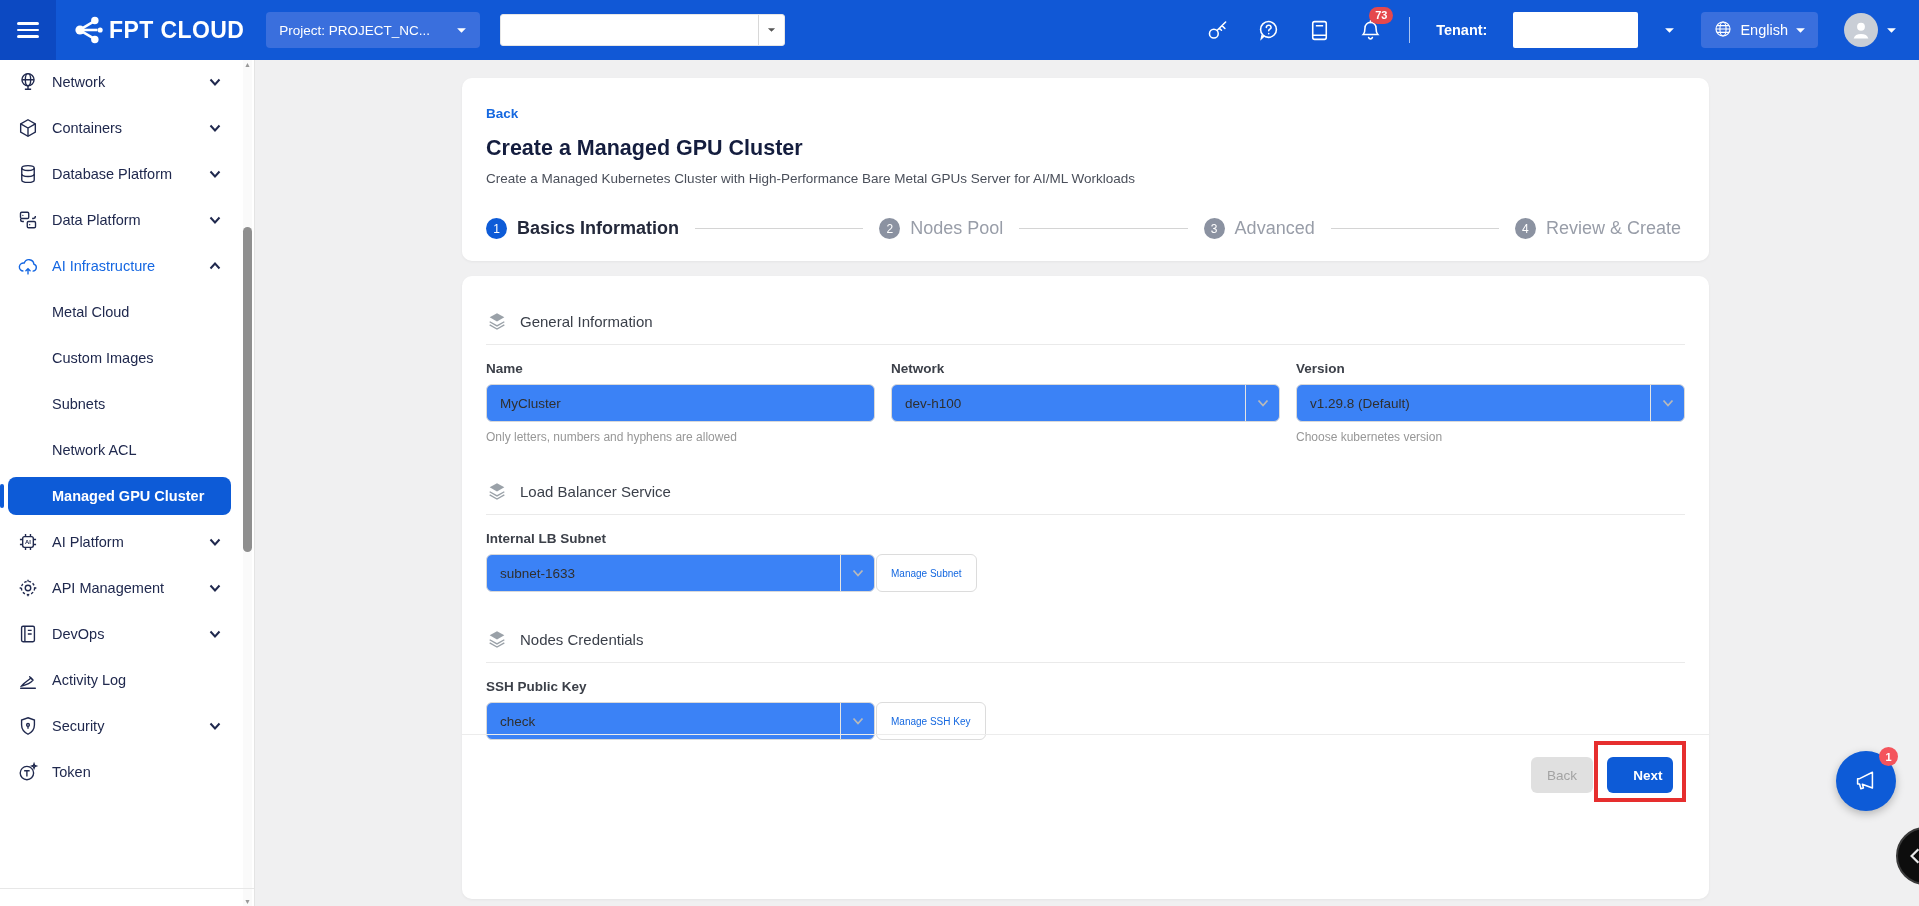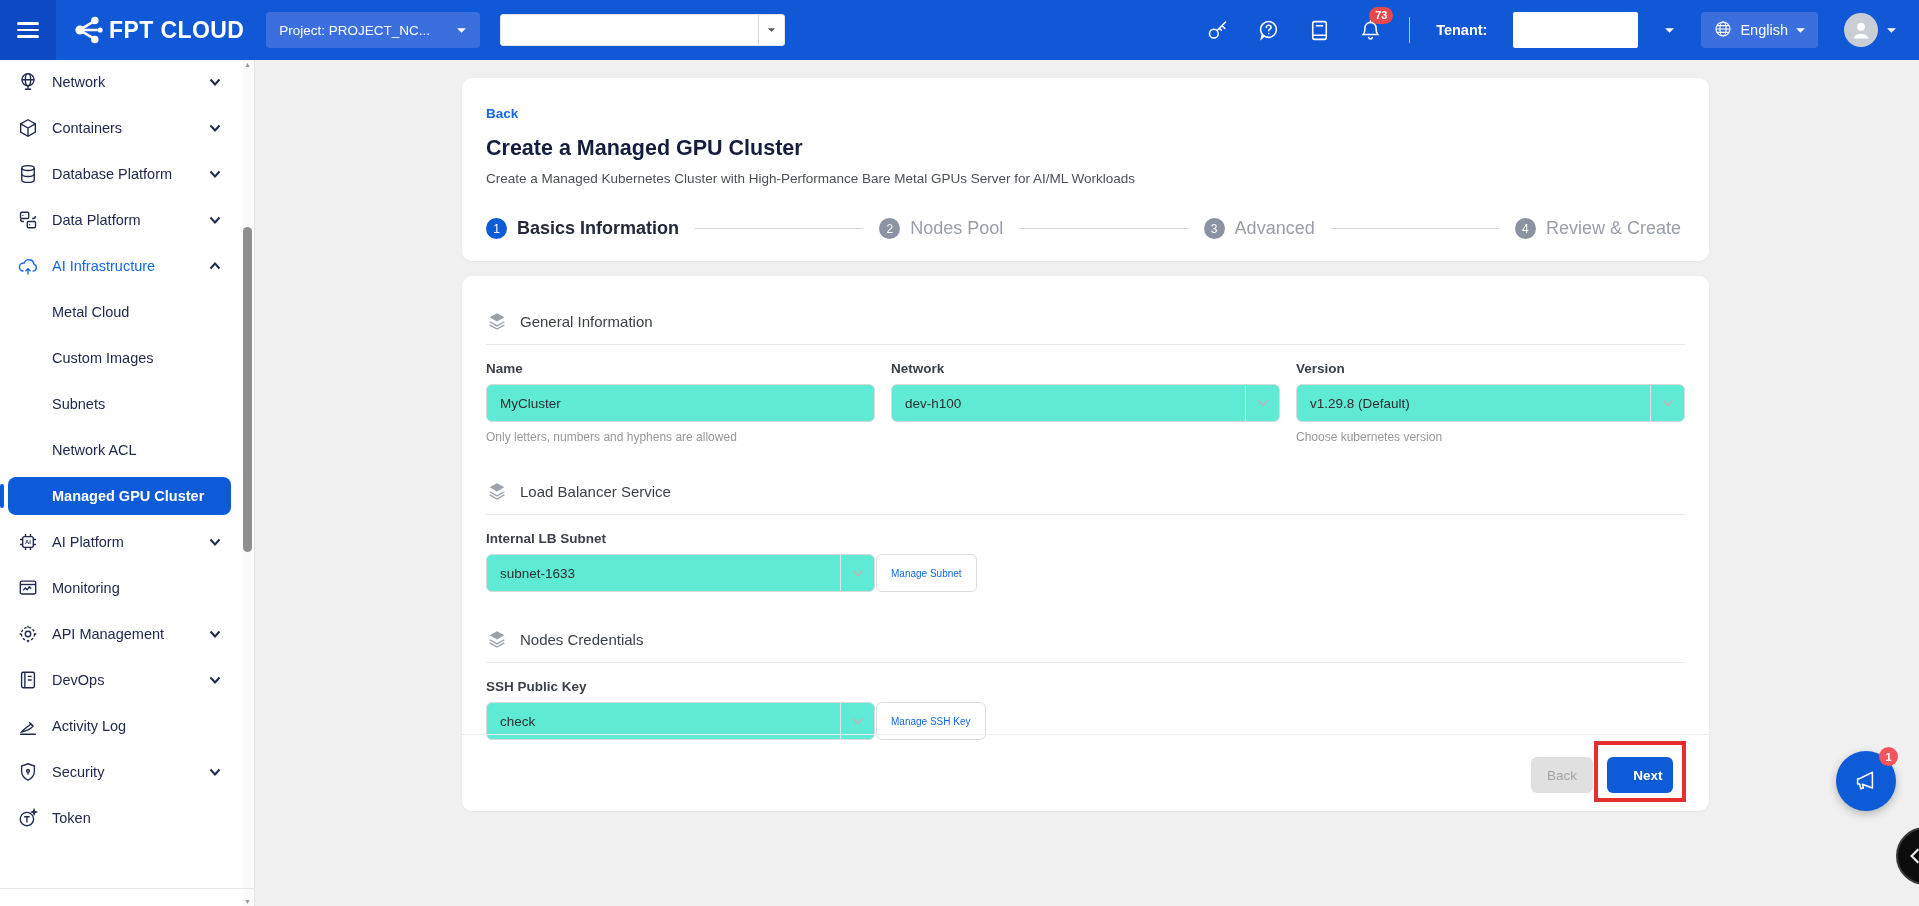--- a/index.html
+++ b/index.html
@@ -79,32 +79,32 @@
 
   .stepper { display:flex; align-items:center; margin-top:32px; padding-right:4px; }
   .step { display:flex; align-items:center; gap:10px; flex:0 0 auto; }
   .step-circle { width:21px; height:21px; border-radius:50%; color:#fff; font-size:12px;
     display:flex; align-items:center; justify-content:center; background:#8b92a1; }
   .step.active .step-circle { background:#0d5bd7; }
   .step-label { font-size:18px; color:#989da8; white-space:nowrap; }
   .step.active .step-label { color:#23283a; font-weight:bold; }
   .step-line { flex:1 1 auto; height:1px; background:#d4d4d4; margin:0 16px; }
 
-  .form-card { padding:0 24px; height:535px; position:relative; }
+  .form-card { padding:0 24px; height:623px; position:relative; }
   .sec-head { display:flex; align-items:center; gap:12px; padding-top:34px; }
   .sec-head .layers { width:22px; height:22px; color:#9aa1a8; }
   .sec-head .layers svg { width:100%; height:100%; }
   .sec-title { font-size:15px; color:#3a3f49; }
   .sec-hr { height:1px; background:#eaeaea; margin-top:12px; }
 
   .fields-row { display:flex; gap:16px; margin-top:16px; }
   .field { width:389px; }
   .field-label { font-size:13.5px; font-weight:bold; color:#3c4049; margin-bottom:8px; }
   .text-input, .select { width:100%; height:38px; border:1px solid #d9d9d9; border-radius:6px;
-    background:#5eead4; font-size:13.5px; color:#2f2f2f; }
+    background:#3b82f6; font-size:13.5px; color:#2f2f2f; }
   .text-input { padding:0 13px; outline:none; }
   .select { display:flex; align-items:center; padding-left:13px; cursor:pointer; }
   .select .sel-val { flex:1; }
   .select .sel-caret { width:34px; align-self:stretch; display:flex; align-items:center;
     justify-content:center; border-left:1px solid #e4e4e4; color:#b9b9b9; margin-left:8px; }
   .select .sel-caret svg { width:12px; height:8px; stroke:currentColor; fill:none; stroke-width:1.8; }
   .helper { font-size:12px; color:#979797; margin-top:8px; }
 
   .inline-row { display:flex; gap:1px; margin-top:16px; align-items:center; }
   .inline-row .select { width:389px; }
@@ -333,28 +333,20 @@
             <path d="M9.3 3.2v3M14.7 3.2v3M9.3 17.8v3M14.7 17.8v3M3.2 9.3h3M3.2 14.7h3M17.8 9.3h3M17.8 14.7h3"></path>
             <text x="12" y="14.4" font-size="6.4" text-anchor="middle" fill="currentColor" stroke="none" font-weight="bold">AI</text>
           </svg></span>
     <span class="lbl">AI Platform</span>
   <span class="chev">
           <svg viewBox="0 0 12 8">
             <path d="M1.5 1.5L6 6.5l4.5-5"></path>
           </svg>
         </span>
       </div>
-      <div class="side-item">
-        <span class="icn"><svg viewBox="0 0 24 24">
-            <rect x="3.6" y="4.5" width="16.8" height="14" rx="1.5"></rect>
-            <path d="M3.6 8.2h16.8"></path>
-            <path d="M6.8 14.4l2.4-2.5 1.9 1.9 2.4-3 2 2"></path>
-          </svg></span>
-    <span class="lbl">Monitoring</span>
-  </div>
       <div class="side-item">
         <span class="icn"><svg viewBox="0 0 24 24">
             <circle cx="12" cy="12" r="3"></circle>
             <circle cx="12" cy="12" r="7.2" stroke-dasharray="2.8 2.1"></circle>
             <path d="M12 4.8V2.9M12 21.1v-1.9M19.2 12h1.9M2.9 12h1.9"></path>
           </svg></span>
     <span class="lbl">API Management</span>
   <span class="chev">
           <svg viewBox="0 0 12 8">
             <path d="M1.5 1.5L6 6.5l4.5-5"></path>

